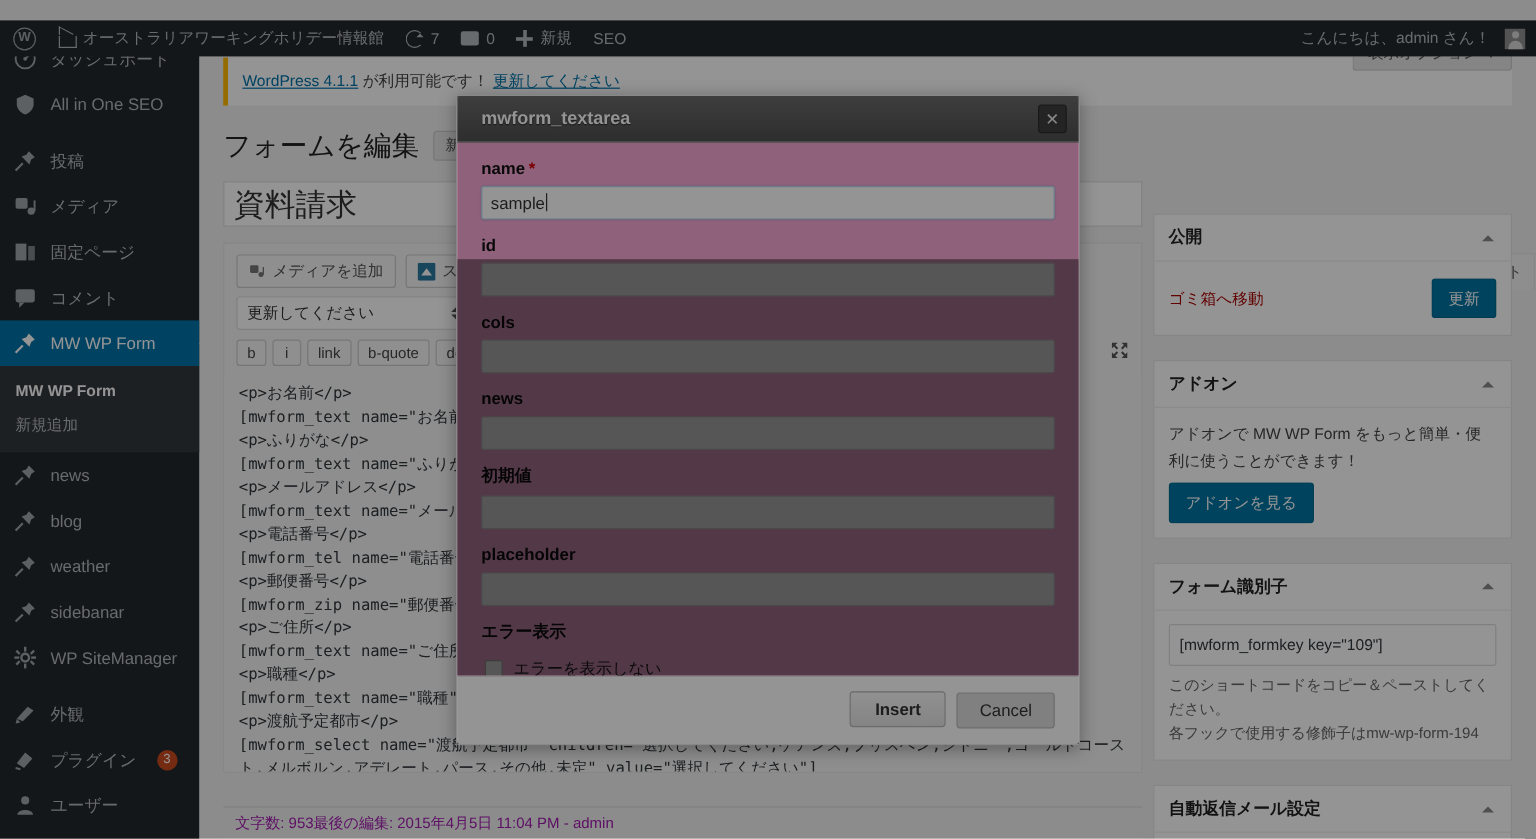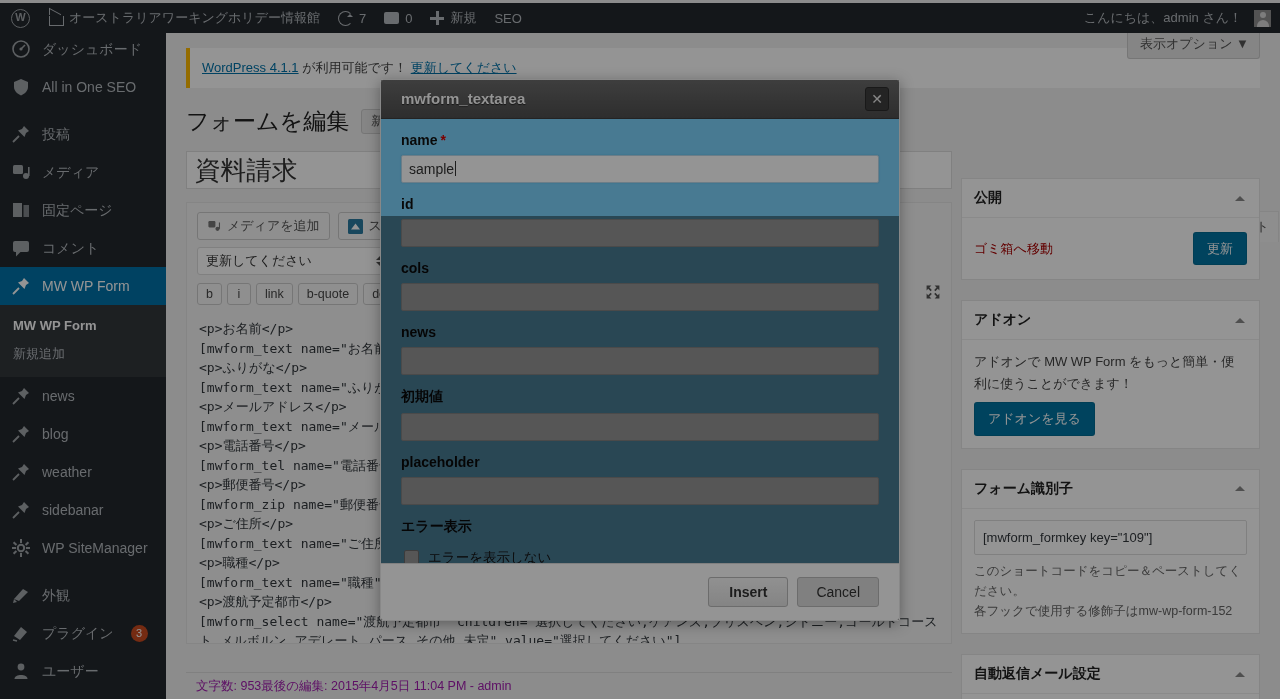--- a/index.html
+++ b/index.html
@@ -6,21 +6,21 @@
   html, body {
     width: 1280px; height: 699px;
     overflow: hidden;
     font-family: "Liberation Sans", "DejaVu Sans", sans-serif;
     background: #f1f1f1;
   }
   #root { position: relative; width: 1280px; height: 699px; }
 
   
   .adminbar {
-    position: absolute; top: 3px; left: 0; width: 1280px; height: 30px;
+    position: absolute; top: 17px; left: 0; width: 1280px; height: 30px;
     background: #23282d; color: #b4b9be;
     display: flex; align-items: center; font-size: 13px; z-index: 60;
   }
   .ab-item { display: flex; align-items: center; height: 30px; padding: 0 9px; gap: 6px; color: #b4b9be; white-space: nowrap; }
   .ab-logo { padding: 0 9px 0 11px; }
   .ab-spacer { flex: 1 1 auto; }
   .ab-greet { padding-right: 6px; }
   .ab-avatar { width: 17px; height: 17px; background: #8f8f8f; display: inline-block; position: relative; overflow: hidden; }
   .ab-avatar::before { content: ""; position: absolute; width: 6px; height: 6px; border-radius: 50%; background: #d8d8d8; left: 5.5px; top: 2.5px; }
   .ab-avatar::after { content: ""; position: absolute; width: 12px; height: 8px; border-radius: 6px 6px 0 0; background: #d8d8d8; left: 2.5px; top: 10px; }
@@ -155,21 +155,21 @@
   .modal-head {
     height: 39px; background: linear-gradient(#6b6b6b, #4f4f4f);
     border-bottom: 1px solid #3d3d3d; border-radius: 2px 2px 0 0;
     display: flex; align-items: center; justify-content: space-between; padding: 0 10px 0 20px;
   }
   .modal-title { color: #fff; font-size: 15px; font-weight: bold; text-shadow: 0 1px 1px rgba(0,0,0,.6); }
   .modal-close {
     width: 24px; height: 24px; background: #3f3f3f; border: 1px solid #2c2c2c; border-radius: 3px;
     color: #e8e8e8; font-size: 14px; font-weight: bold; line-height: 22px; text-align: center;
   }
-  .modal-body { flex: 1 1 auto; padding: 0; position: relative; background: #7dd3fc; overflow: hidden; }
+  .modal-body { flex: 1 1 auto; padding: 0; position: relative; background: #f9a8d4; overflow: hidden; }
   .field { padding: 0 20px; }
   .field-label { font-size: 14px; font-weight: bold; color: #111; padding: 13px 0 7px 0; }
   .req { color: #d40000; margin-left: 3px; }
   .field-input {
     width: 100%; height: 28px; border: 1px solid #ddd; border-radius: 2px; background: #fff;
     font-size: 14px; color: #333; padding: 0 7px; display: flex; align-items: center;
   }
   .field-input.focused { border-color: #b9d8ea; box-shadow: 0 0 2px rgba(30,140,190,.35); }
   .caret { display: inline-block; width: 1px; height: 15px; background: #333; margin-left: 1px; }
   .checkrow { display: flex; align-items: center; gap: 9px; padding: 6px 0 0 3px; font-size: 13.5px; color: #222; }
@@ -473,21 +473,21 @@
       </div>
 
       <div class="postbox">
         <h2>
           <span>フォーム識別子</span>
           <span class="toggle-caret"></span>
         </h2>
         <div class="pb-body">
           <div class="shortcode-input">[mwform_formkey key="109"]</div>
           <div class="pb-note">このショートコードをコピー＆ペーストしてください。</div>
-          <div class="pb-note">各フックで使用する修飾子はmw-wp-form-152</div>
+          <div class="pb-note">各フックで使用する修飾子はmw-wp-form-194</div>
         </div>
       </div>
 
       <div class="postbox">
         <h2>
           <span>自動返信メール設定</span>
           <span class="toggle-caret"></span>
         </h2>
         <div class="pb-body">
           

